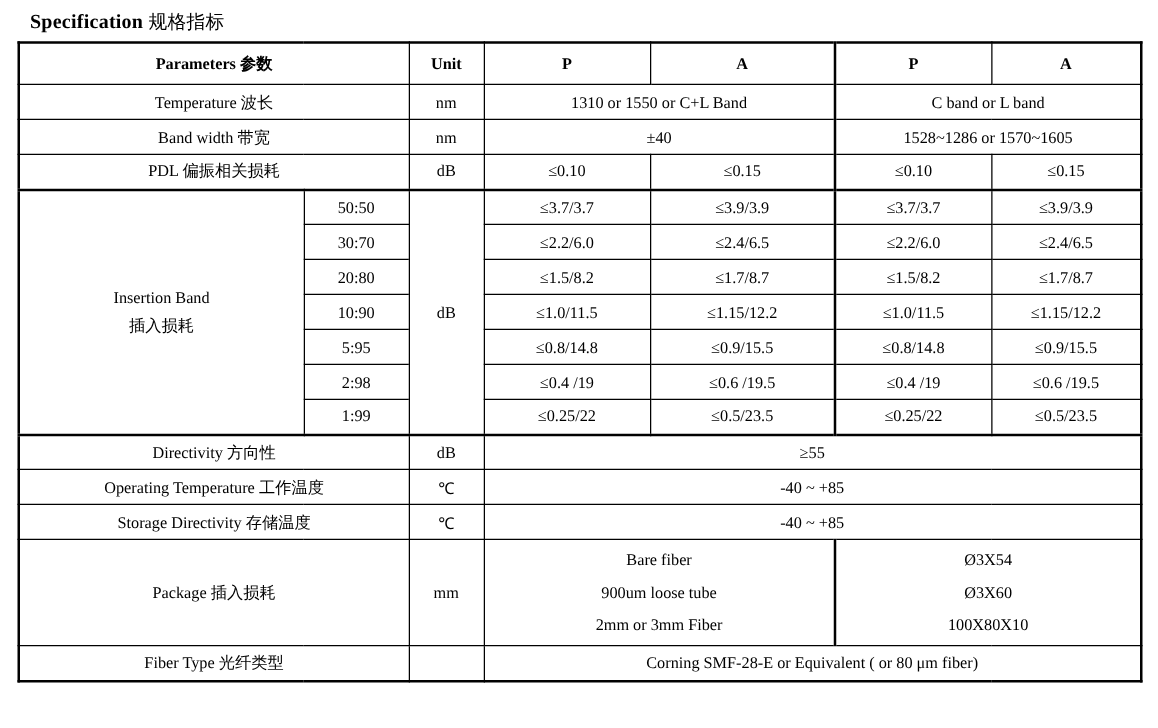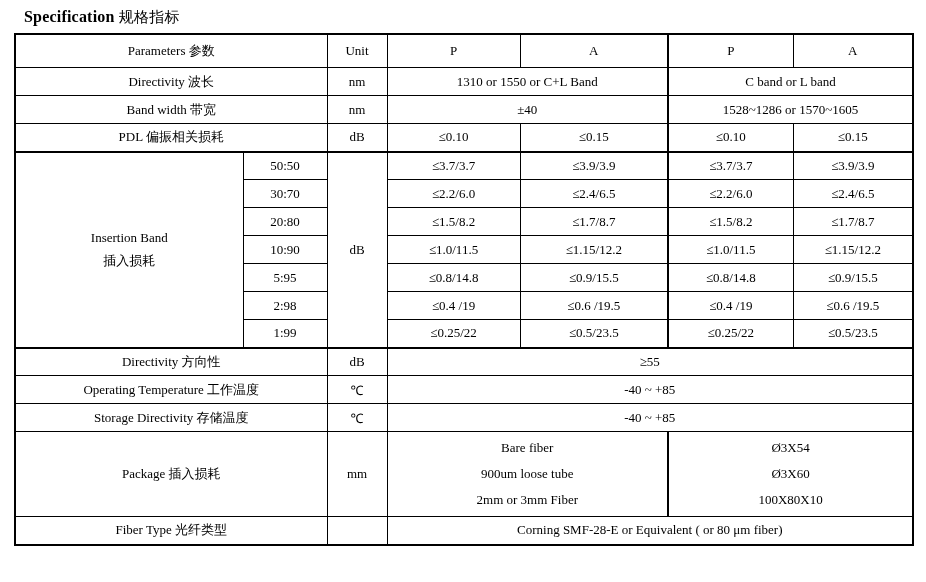--- a/index.html
+++ b/index.html
@@ -40,21 +40,21 @@
   }
   table.spec td, table.spec th {
     border: 1px solid #000;
     text-align: center;
     vertical-align: middle;
     font-size: 13px;
     padding: 3px 2px;
     font-family: "Liberation Serif", serif;
   }
   .hdr-row td {
-    font-weight: normal;
+    font-weight: bold;
     height: 26px;
   }
   .label-cell {
     font-size: 13px;
     padding-left: 4px;
     padding-right: 4px;
   }
   .tall {
     height: 28px;
   }
@@ -108,21 +108,21 @@
       <tr class="hdr-row">
         <td colspan="2">Parameters 参数</td>
         <td>Unit</td>
         <td>P</td>
         <td class="thickright">A</td>
         <td>P</td>
         <td>A</td>
       </tr>
 
       <tr class="tall">
-        <td colspan="2" class="label-cell">Directivity 波长</td>
+        <td colspan="2" class="label-cell">Temperature 波长</td>
         <td>nm</td>
         <td colspan="2" class="thickright">1310 or 1550 or C+L Band</td>
         <td colspan="2">C band or L band</td>
       </tr>
 
       <tr class="tall">
         <td colspan="2" class="label-cell">Band width 带宽</td>
         <td>nm</td>
         <td colspan="2" class="thickright">±40</td>
         <td colspan="2">1528~1286 or 1570~1605</td>

